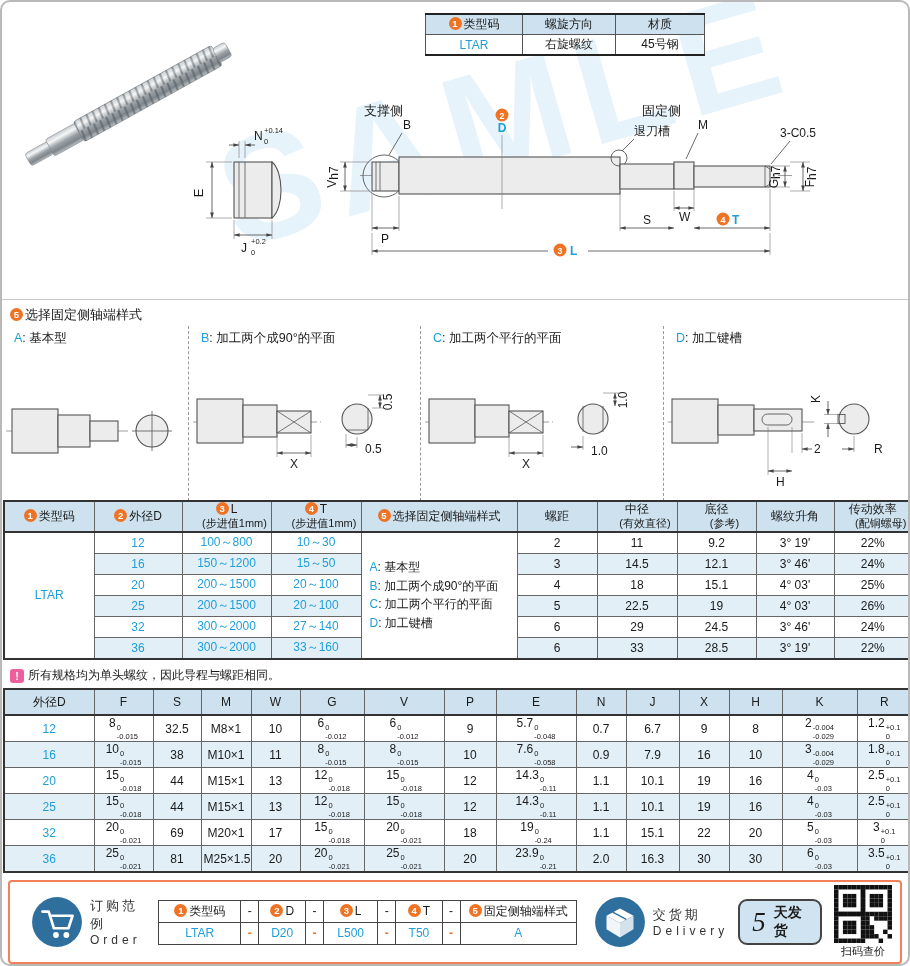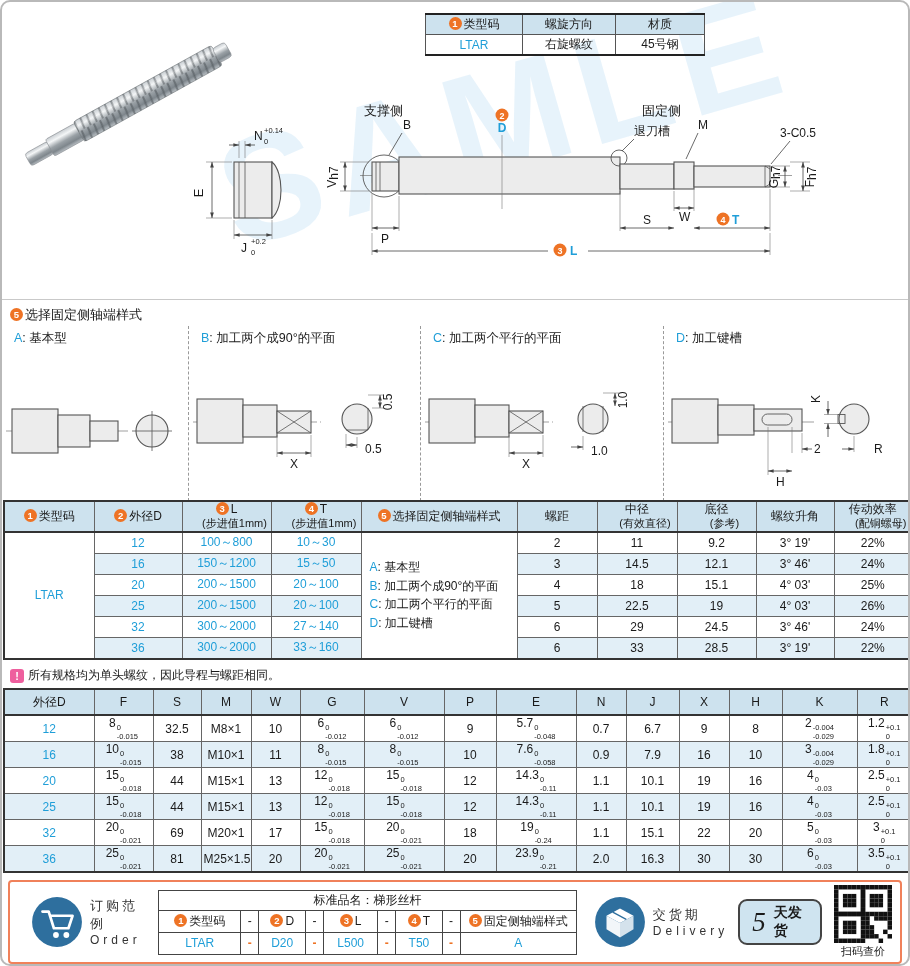--- a/index.html
+++ b/index.html
@@ -713,23 +713,20 @@
     <path d="M12,16 h6 l5,16 h14 l4,-12 h-21" stroke="#fff" stroke-width="2.6" fill="none" stroke-linejoin="round" stroke-linecap="round"></path>
     <circle cx="25" cy="38.5" r="2.8" fill="#fff"></circle>
       <circle cx="35" cy="38.5" r="2.8" fill="#fff"></circle>
   </svg>
   <div class="ot">
     <div class="cn">订购范例</div>
     <div class="en">Order</div>
   </div>
   <table class="order-table">
     <tbody>
-        <tr class="tt">
-          <td colspan="9">标准品名：梯形丝杆</td>
-        </tr>
     <tr>
       <td style="width:86px"><span class="bdg">1</span><span>类型码</span></td>
       <td style="width:12px">-</td>
       <td style="width:46px"><span class="bdg">2</span><span>D</span></td>
       <td style="width:12px">-</td>
       <td style="width:56px"><span class="bdg">3</span><span>L</span></td>
       <td style="width:12px">-</td>
       <td style="width:46px"><span class="bdg">4</span><span>T</span></td>
       <td style="width:12px">-</td>
       <td style="width:112px"><span class="bdg">5</span><span>固定侧轴端样式</span></td>

